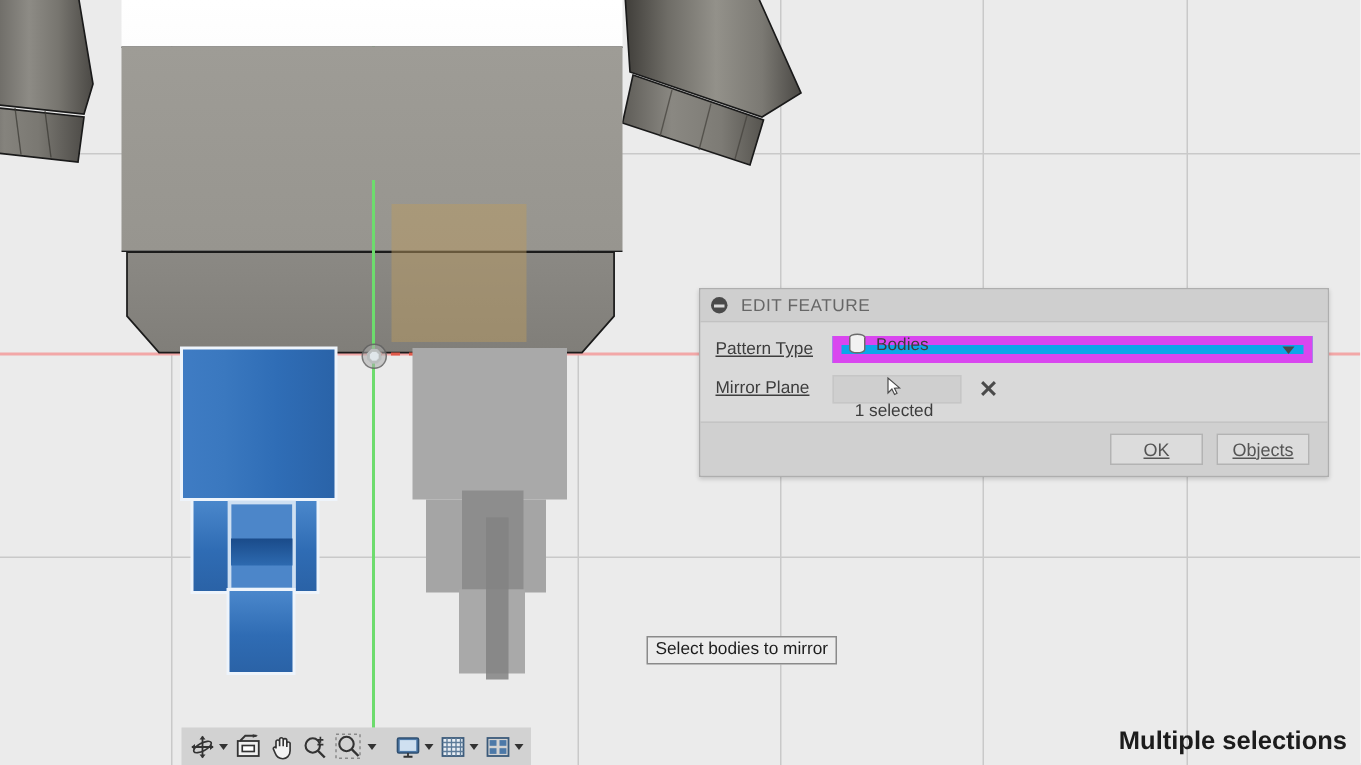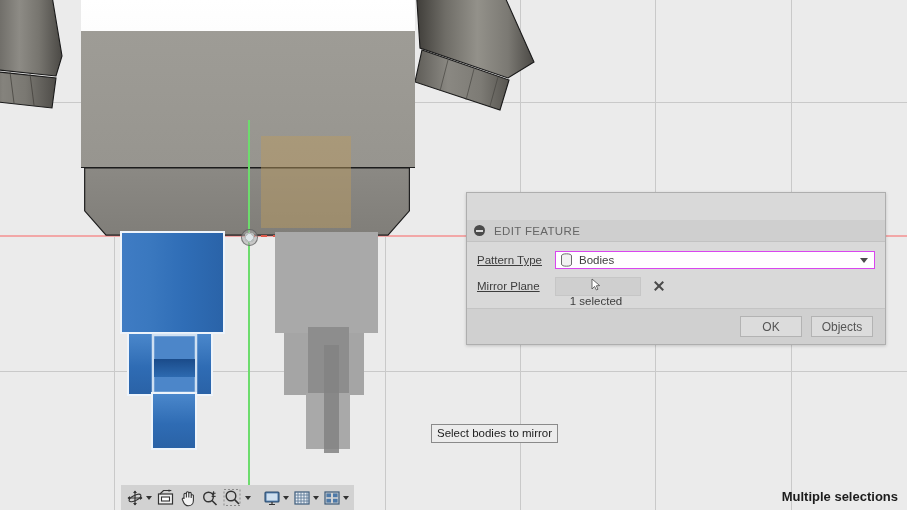--- a/index.html
+++ b/index.html
@@ -118,21 +118,20 @@
     color: #3a3a3a;
   }
   #dialog-header {
     height: 21px;
     background: #cfcfcf;
     border-bottom: 1px solid #c2c2c2;
     display: flex;
     align-items: center;
     padding-left: 7px;
     gap: 9px;
-    margin-top: 27px;
   }
   .collapse-icon {
     width: 11px; height: 11px;
     border-radius: 50%;
     background: #4a4a4a;
     position: relative;
     flex: none;
   }
   .collapse-icon::after {
     content: "";
@@ -159,24 +158,24 @@
   .row-label {
     width: 78px;
     flex: none;
     font-size: 11.5px;
     color: #3d3d3d;
     text-decoration: underline;
   }
   .dropdown {
     flex: 1;
     height: 18px;
-    background: #ffffff;
-    border: 1px solid #d946ef;
-    display: flex;
-    align-items: center;
+    background: #0ea5e9;
+    border: 6px solid #d946ef;
+    display: flex;
+    align-items: flex-end;
     padding: 0 4px;
     box-sizing: border-box;
     position: relative;
   }
   .body-icon {
     width: 13px; height: 14px;
     flex: none;
     margin-right: 6px;
   }
   .dropdown-text { font-size: 11.5px; color: #3d3d3d; }
@@ -241,20 +240,21 @@
   .dlg-btn {
     width: 62px; height: 21px;
     background: #dcdcdc;
     border: 1px solid #b3b3b3;
     color: #555555;
     font-size: 12px;
     display: flex;
     align-items: center;
     justify-content: center;
     box-sizing: border-box;
+    text-decoration: underline;
   }
 
   
   #tooltip {
     position: absolute;
     left: 431px; top: 424px;
     background: #ececec;
     border: 1px solid #8a8a8a;
     padding: 1px 5px 2px 5px;
     font-size: 11.5px;
@@ -288,21 +288,21 @@
     border-left: 3.5px solid transparent;
     border-right: 3.5px solid transparent;
     border-top: 4px solid #333333;
     margin-left: 2px;
   }
 
   
   #status {
     position: absolute;
     right: 9px; bottom: 6px;
-    font-size: 13px;
+    font-size: 17px;
     font-weight: bold;
     color: #1c1c1c;
   }
 </style>
 </head>
 <body>
 
 <div id="app">
 
   <div id="viewport">

